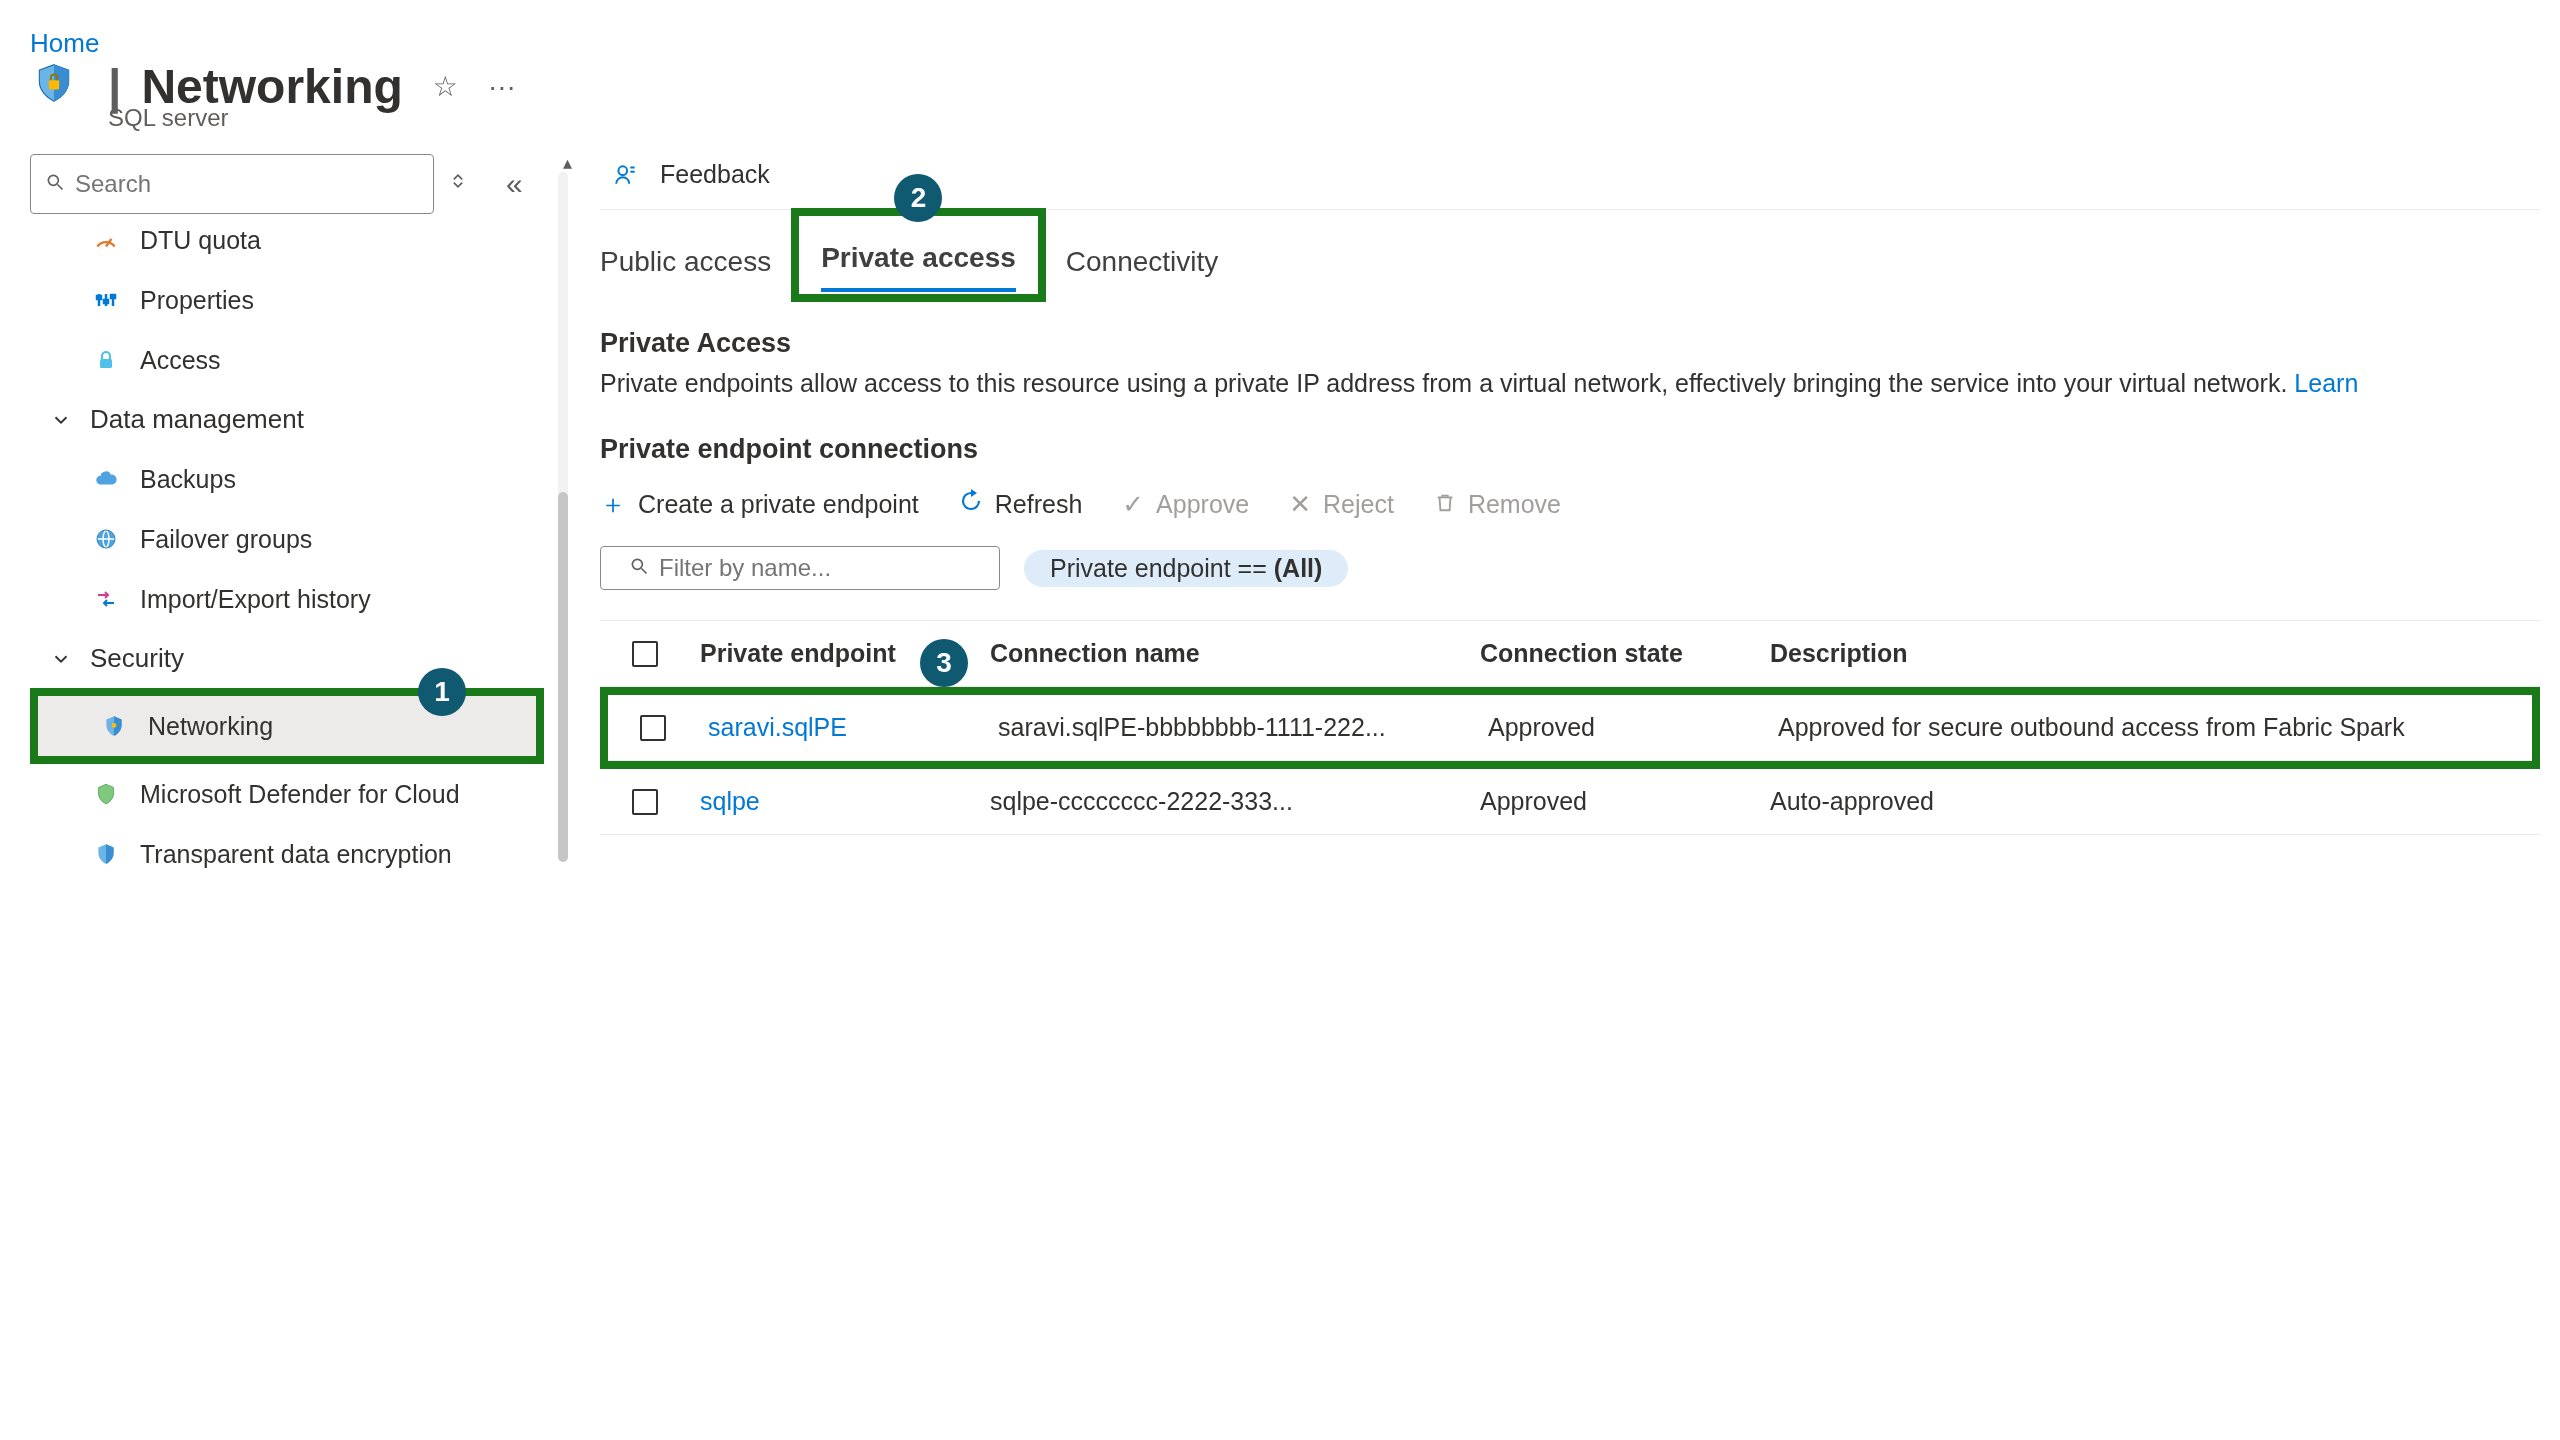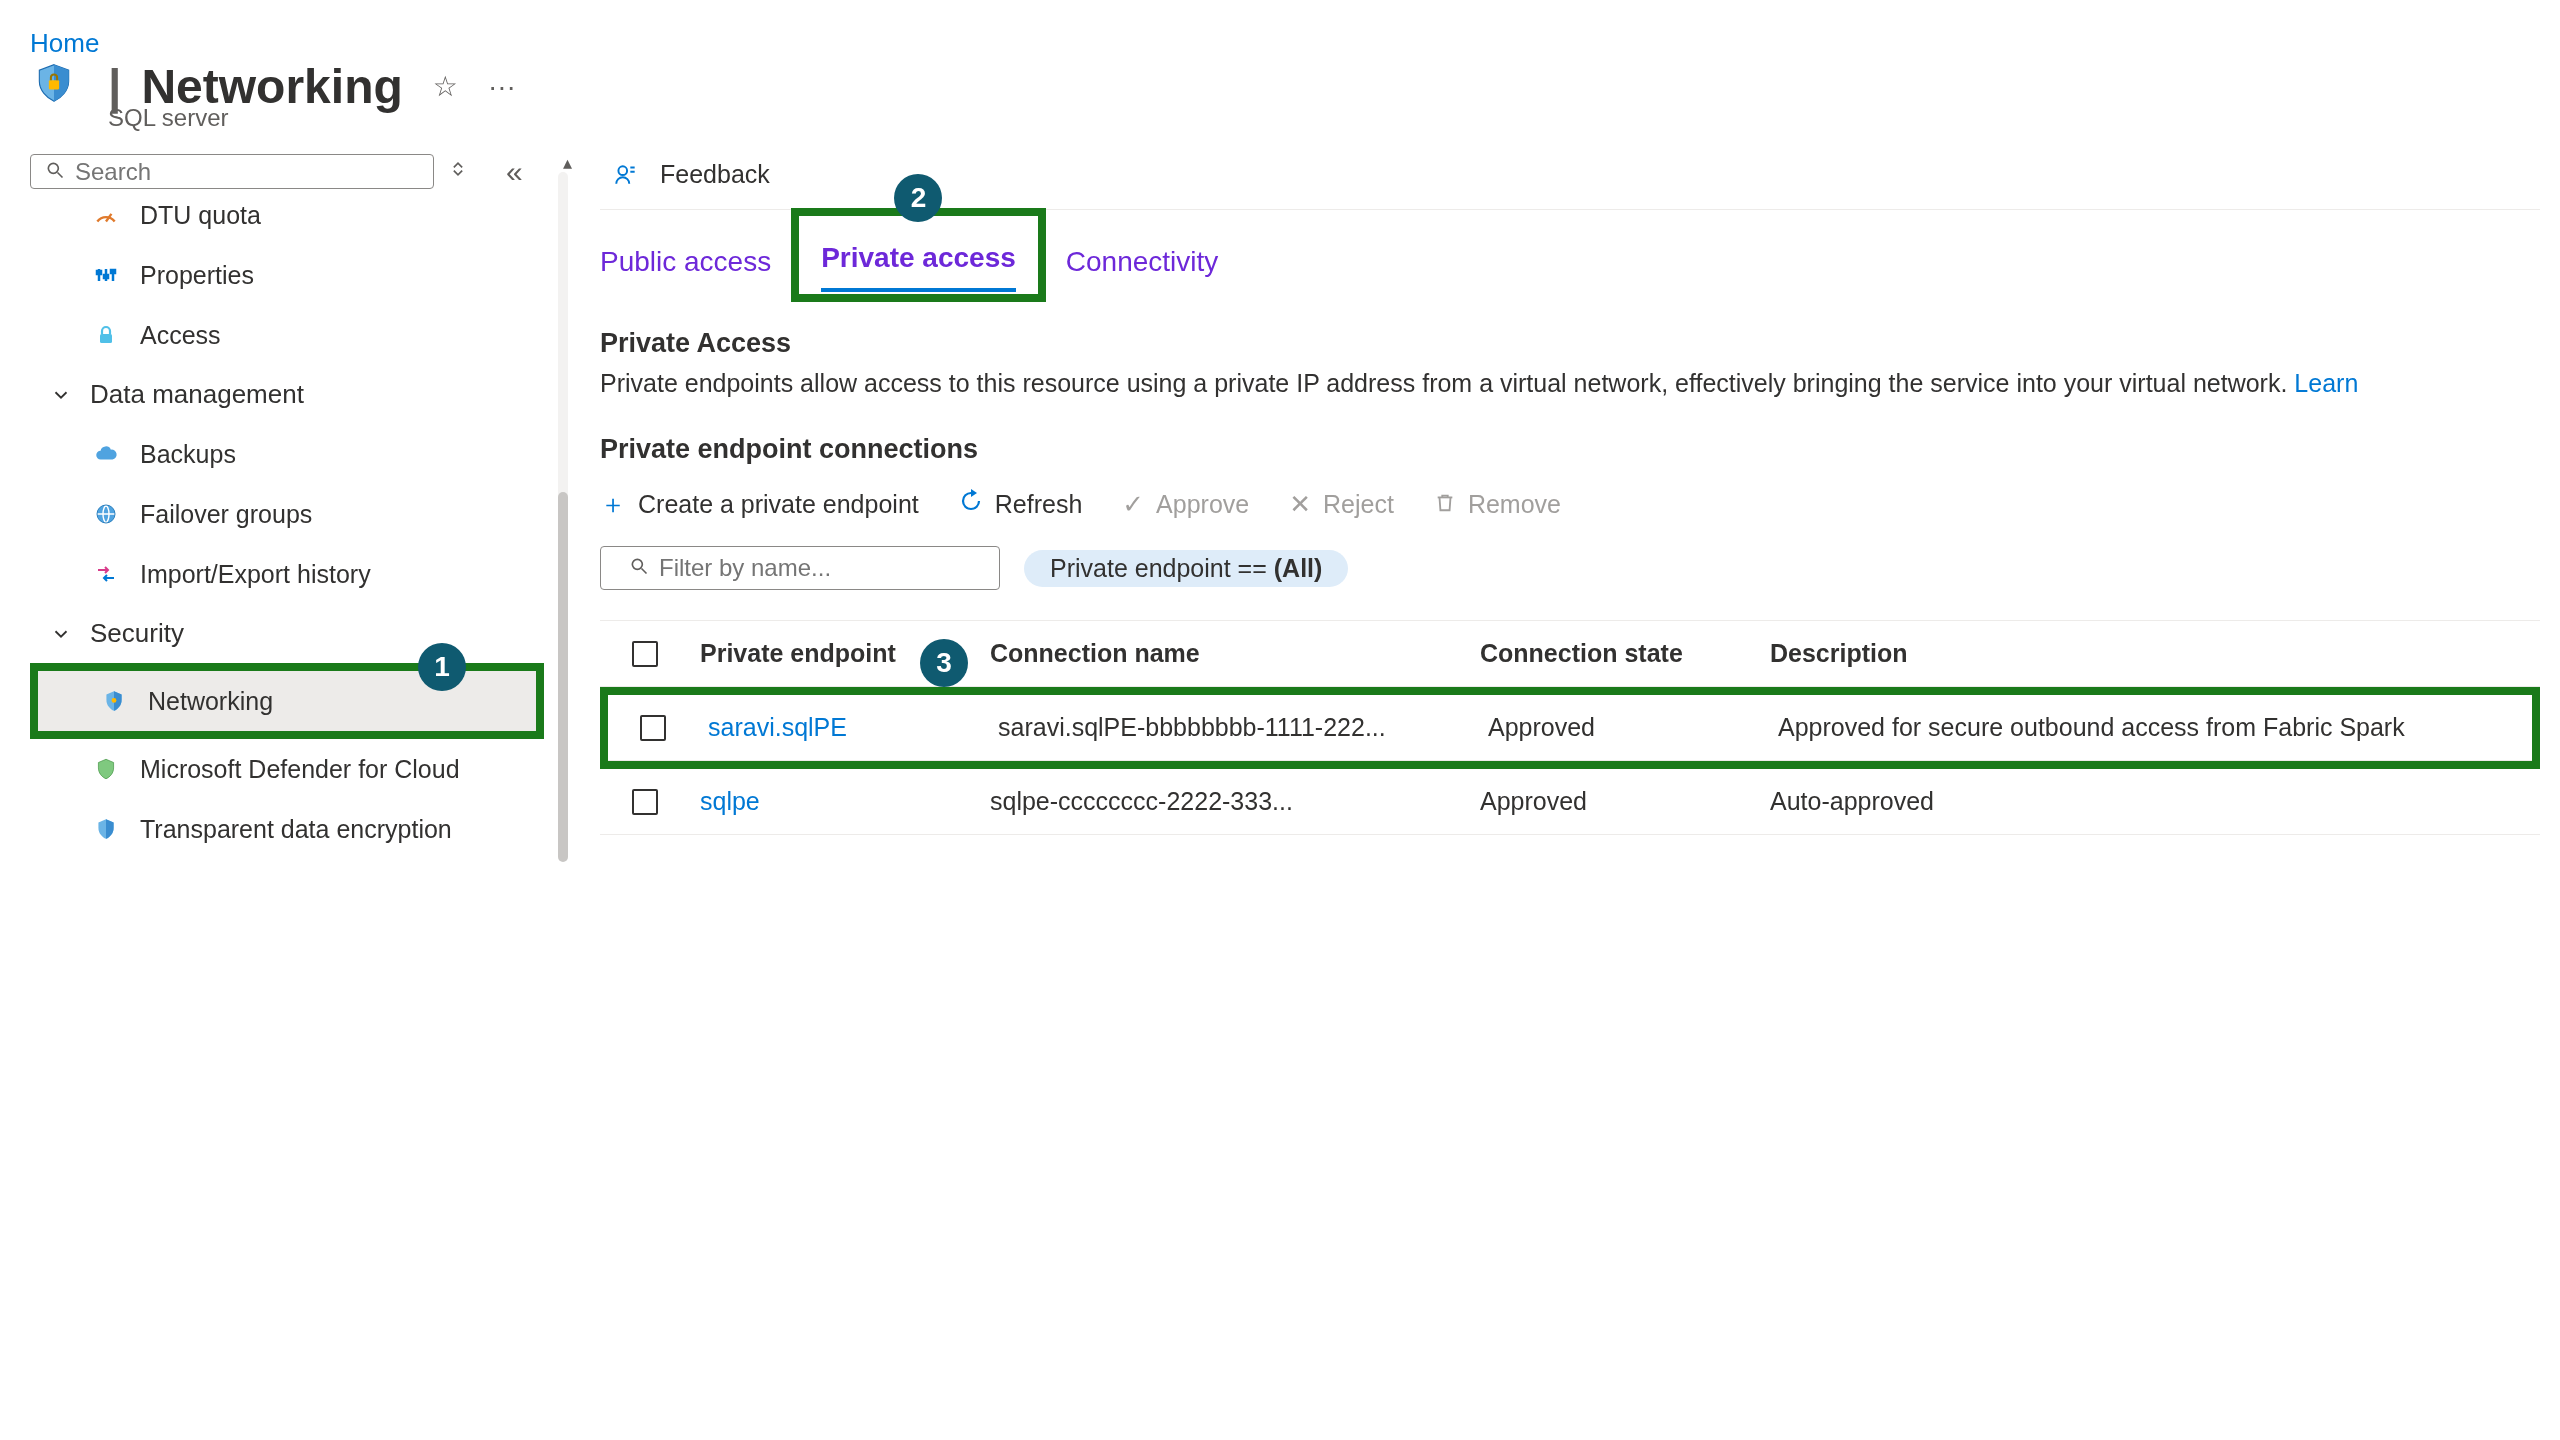--- a/index.html
+++ b/index.html
@@ -12,21 +12,21 @@
   .header-title-block { display: flex; flex-direction: column; position: relative; }
   .title-line { display: flex; align-items: center; gap: 30px; }
   .title-bar { color: #605e5c; font-size: 48px; font-weight: 600; margin-right: -10px; }
   .page-title { font-size: 48px; font-weight: 600; color: #323130; }
   .star-icon, .more-icon { font-size: 28px; color: #605e5c; cursor: pointer; }
   .subtitle { font-size: 24px; color: #605e5c; margin-top: 0; position: absolute; top: 45px; left: 0; }
 
   .content-row { display: flex; align-items: flex-start; }
   .sidebar { width: 514px; display: flex; flex-direction: column; position: relative; }
   .search-row { display: flex; align-items: center; gap: 14px; margin-bottom: 6px; padding-left: 0; }
-  .search-box { flex: 0 0 404px; display: flex; align-items: center; border: 1px solid #8a8886; border-radius: 4px; height: 35px; padding: 0 14px; gap: 10px; }
+  .search-box { flex: 0 0 404px; display: flex; align-items: center; border: 1px solid #8a8886; border-radius: 4px; height: 60px; padding: 0 14px; gap: 10px; }
   .search-box input { border: none; outline: none; font-size: 24px; width: 100%; }
   .expand-icon { cursor: pointer; font-size: 22px; color: #605e5c; }
   .collapse-icon { cursor: pointer; font-size: 30px; color: #605e5c; margin-left: 24px; }
 
   .menu { list-style: none; position: relative; }
   .menu-item { display: flex; align-items: center; gap: 18px; padding: 14px 16px 14px 60px; cursor: pointer; font-size: 25px; color: #323130; }
   .menu-item.truncated-top { padding-top: 4px; }
   .menu-section { display: flex; align-items: center; gap: 14px; padding: 14px 16px 14px 16px; cursor: pointer; font-size: 26px; color: #323130; }
   .chev { width: 30px; display: flex; justify-content: center; font-size: 20px; color: #323130; }
   .menu-item .micon { width: 32px; height: 32px; display: flex; align-items: center; justify-content: center; }
@@ -37,21 +37,21 @@
 
   .scrollbar { position: absolute; right: -24px; top: 18px; width: 10px; height: 640px; background: #f3f2f1; border-radius: 5px; }
   .scrollbar-thumb { position: absolute; top: 320px; width: 10px; height: 370px; background: #c8c6c4; border-radius: 5px; }
   .scroll-up-arrow { position: absolute; right: -28px; top: -2px; font-size: 18px; color: #605e5c; }
 
   .main { flex: 1; padding-left: 56px; position: relative; }
   .feedback-row { display: flex; align-items: center; gap: 20px; padding: 6px 0 20px 12px; border-bottom: 1px solid #edebe9; font-size: 25px; color: #323130; cursor: pointer; }
   .feedback-icon { width: 28px; height: 28px; display:flex; align-items:center; justify-content:center; color:#0078d4; }
 
   .tabs { display: flex; align-items: flex-end; gap: 50px; padding: 18px 0 0 0; position: relative; }
-  .tab { font-size: 28px; color: #6d28d9; padding: 14px 0 14px; cursor: pointer; }
+  .tab { font-size: 28px; color: #404040; padding: 14px 0 14px; cursor: pointer; }
   .tab.active { font-weight: 600; border-bottom: 4px solid #0078d4; }
   .green-box-2 { position: absolute; border: 8px solid #1a7a1a; }
   .badge-2 { top: -42px; left: 50%; transform: translateX(-50%); }
 
   .section-title { font-size: 27px; font-weight: 600; margin-top: 36px; }
   .section-desc { font-size: 25px; color: #323130; margin-top: 10px; }
   .section-desc a { color: #0078d4; text-decoration: none; }
   .sub-title { font-size: 27px; font-weight: 600; margin-top: 36px; }
 
   .toolbar { display: flex; align-items: center; gap: 40px; margin-top: 22px; font-size: 25px; }

